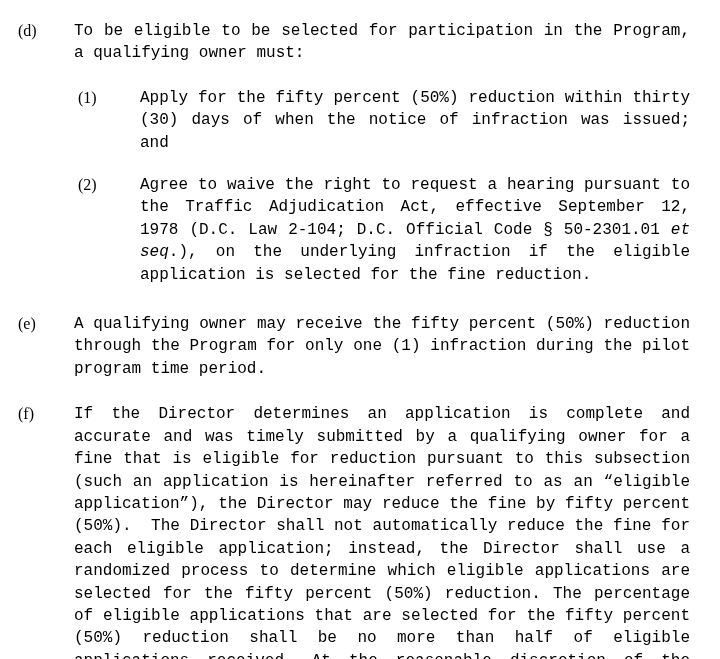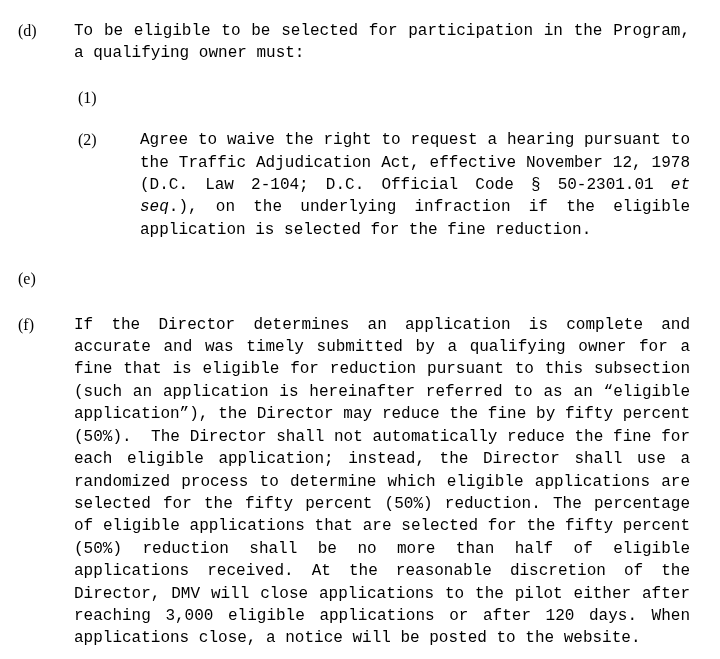--- a/index.html
+++ b/index.html
@@ -55,29 +55,31 @@
 
 <div class="page">
 
   <div class="row level1 m-after-d">
     <div class="lbl">(d)</div>
     <div class="txt">To be eligible to be selected for participation in the Program, a qualifying owner must:</div>
   </div>
 
   <div class="row level2 m-after-1">
     <div class="lbl">(1)</div>
+    <div class="txt">Apply for the fifty percent (50%) reduction within thirty (30) days of when the notice of infraction was issued; and</div>
   </div>
 
   <div class="row level2 m-after-2">
     <div class="lbl">(2)</div>
-    <div class="txt"><span>Agree to waive the right to request a hearing pursuant to the Traffic Adjudication Act, effective November 12, 1978 (D.C. Law 2-104; D.C. Official Code § 50-2301.01 </span><span class="italic">et seq</span><span>.), on the underlying infraction if the eligible application is selected for the fine reduction.</span></div>
+    <div class="txt"><span>Agree to waive the right to request a hearing pursuant to the Traffic Adjudication Act, effective September 12, 1978 (D.C. Law 2-104; D.C. Official Code § 50-2301.01 </span><span class="italic">et seq</span><span>.), on the underlying infraction if the eligible application is selected for the fine reduction.</span></div>
   </div>
 
   <div class="row level1 m-after-e">
     <div class="lbl">(e)</div>
+    <div class="txt">A qualifying owner may receive the fifty percent (50%) reduction through the Program for only one (1) infraction during the pilot program time period.</div>
   </div>
 
   <div class="row level1">
     <div class="lbl">(f)</div>
     <div class="txt">If the Director determines an application is complete and accurate and was timely submitted by a qualifying owner for a fine that is eligible for reduction pursuant to this subsection (such an application is hereinafter referred to as an “eligible application”), the Director may reduce the fine by fifty percent (50%).&nbsp; The Director shall not automatically reduce the fine for each eligible application; instead, the Director shall use a randomized process to determine which eligible applications are selected for the fifty percent (50%) reduction. The percentage of eligible applications that are selected for the fifty percent (50%) reduction shall be no more than half of eligible applications received. At the reasonable discretion of the Director, DMV will close applications to the pilot either after reaching 3,000 eligible applications or after 120 days. When applications close, a notice will be posted to the website.</div>
   </div>
 
 </div>
 
 </body></html>

